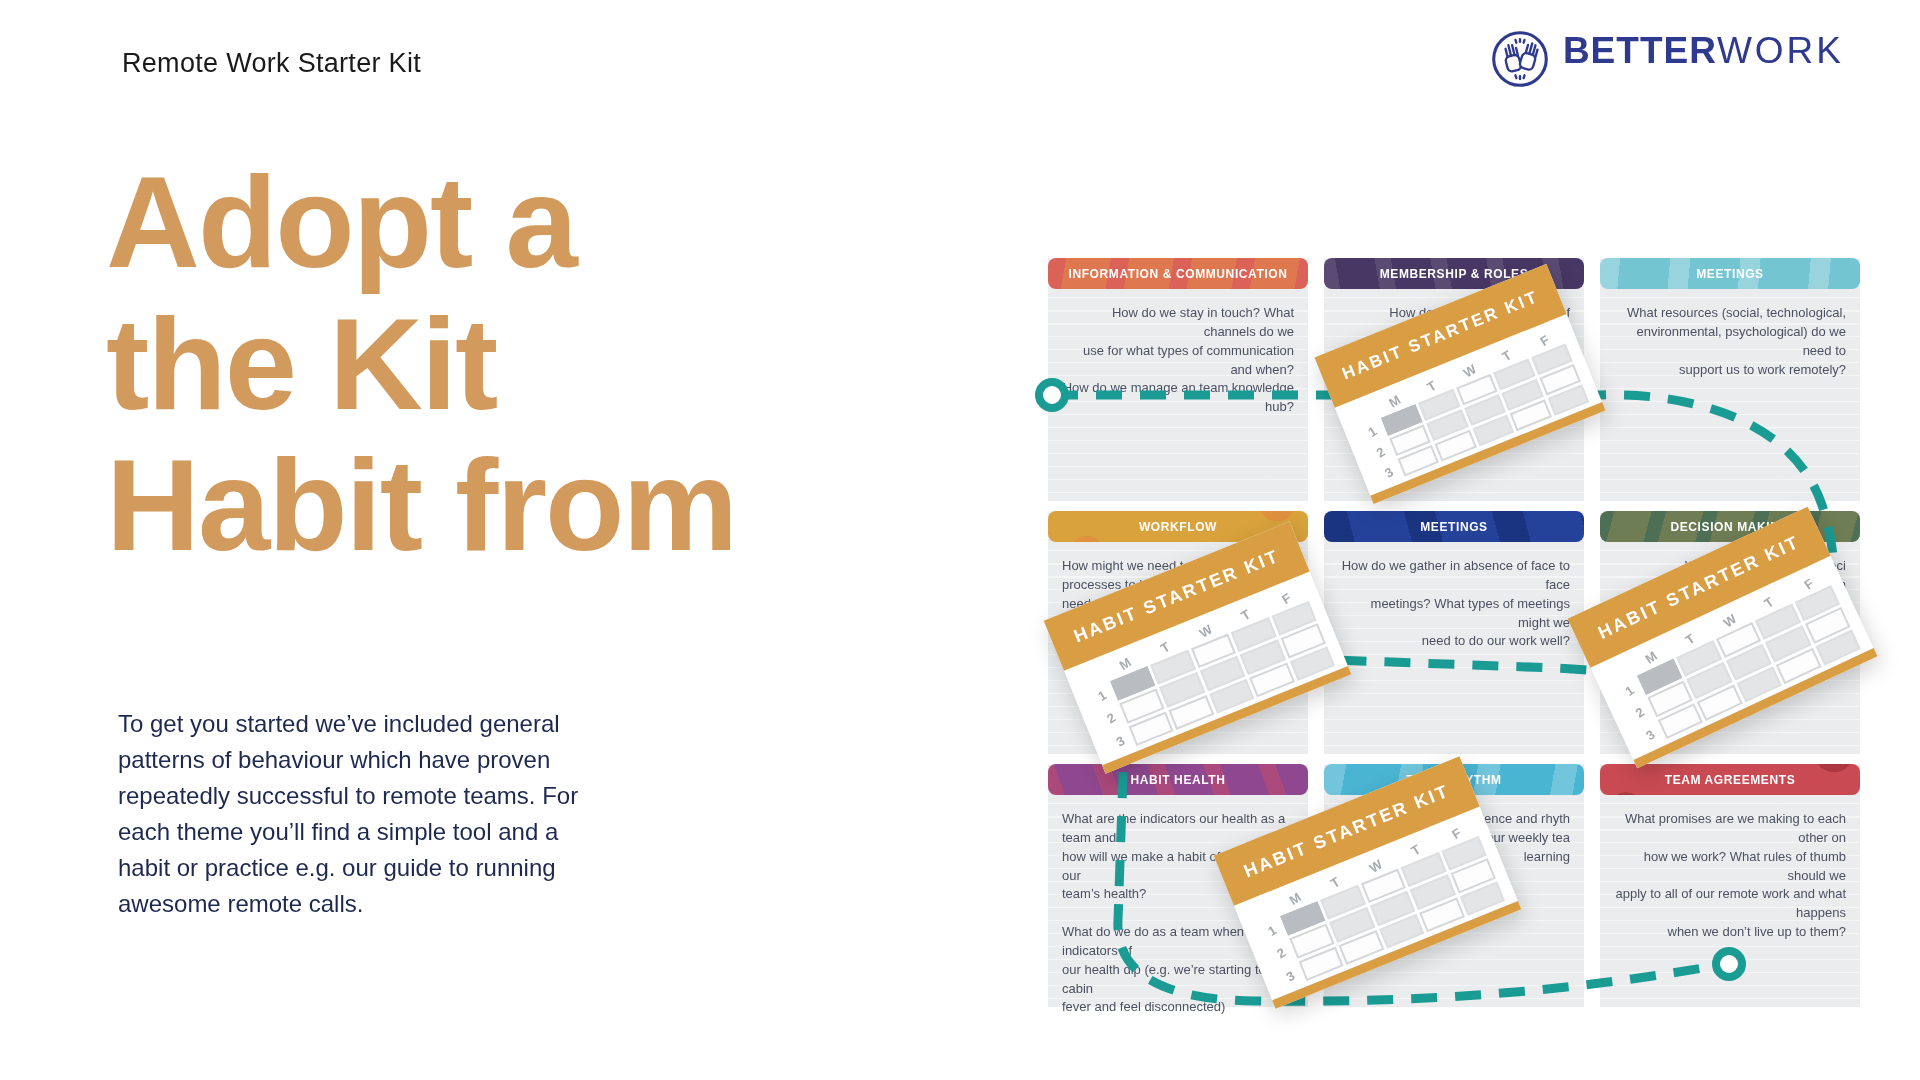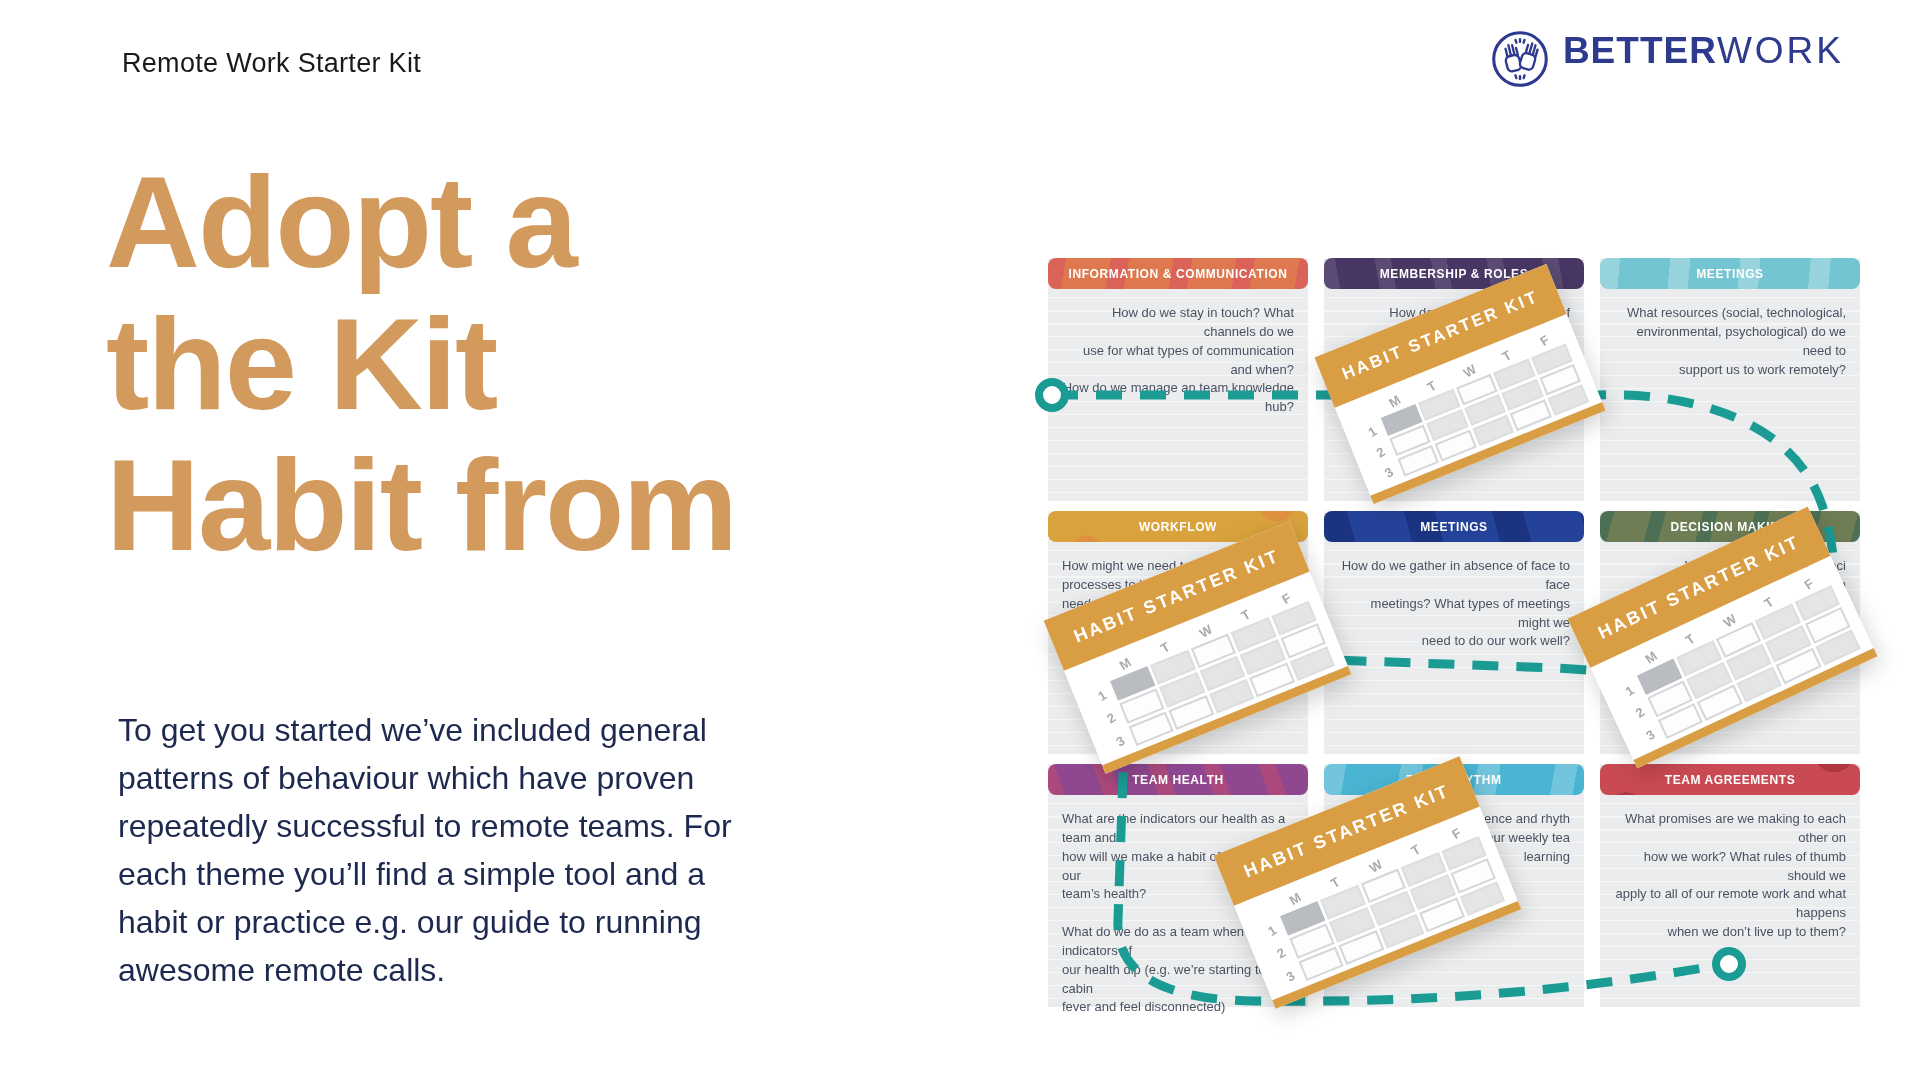--- a/index.html
+++ b/index.html
@@ -9,21 +9,21 @@
   
   .doc-label{position:absolute;left:122px;top:48px;font-size:27px;color:#1a1a1a;letter-spacing:.3px;text-align:right;}
   .logo{position:absolute;right:76px;top:30px;display:flex;align-items:flex-start;gap:14px;}
   .logo-text{font-size:37px;color:#2e3a8e;letter-spacing:1px;display:flex;align-items:baseline;}
   .logo-bold{font-weight:800;}
   .logo-light{font-weight:400;letter-spacing:3px;}
 
   
   .hero-heading{position:absolute;left:106px;top:152px;color:#d29a5d;font-weight:800;
                 font-size:130px;line-height:1.09;letter-spacing:-2px;}
-  .hero-paragraph{position:absolute;left:118px;top:706px;width:900px;font-size:32px;line-height:1.5;
+  .hero-paragraph{position:absolute;left:118px;top:706px;width:900px;font-size:24px;line-height:1.5;
                   color:#1e2950;white-space:pre-line;}
 
   
   .kit-grid{position:absolute;left:1048px;top:258px;display:grid;
             grid-template-columns:repeat(3,260px);grid-auto-rows:243px;column-gap:16px;row-gap:10px;}
   .card{position:relative;background:#ebeced;
         background-image:repeating-linear-gradient(180deg,rgba(255,255,255,.5) 0 1.5px,transparent 1.5px 13px);}
   .card-header{height:31px;display:flex;align-items:center;justify-content:center;
                color:#fff;font-weight:800;font-size:12px;letter-spacing:.6px;overflow:hidden;border-radius:8px;}
   .card-body{padding:15px 14px 0;font-size:13px;line-height:1.45;color:#4b5162;font-weight:500;
@@ -144,21 +144,21 @@
 meetings? What types of meetings might we
 need to do our work well?</div>
     </div>
     <div class="card">
       <div class="card-header h6">DECISION MAKING</div>
       <div class="card-body">What is our process for deci
 consent-based decision
 rights do</div>
     </div>
     <div class="card">
-      <div class="card-header h7">TEAM HEALTH</div>
+      <div class="card-header h7">HABIT HEALTH</div>
       <div class="card-body left">What are the indicators our health as a team and
 how will we make a habit of checking in our
 team’s health?
 
 What do we do as a team when our indicators of
 our health dip (e.g. we’re starting to get cabin
 fever and feel disconnected)</div>
     </div>
     <div class="card">
       <div class="card-header h8">TEAM RHYTHM</div>

